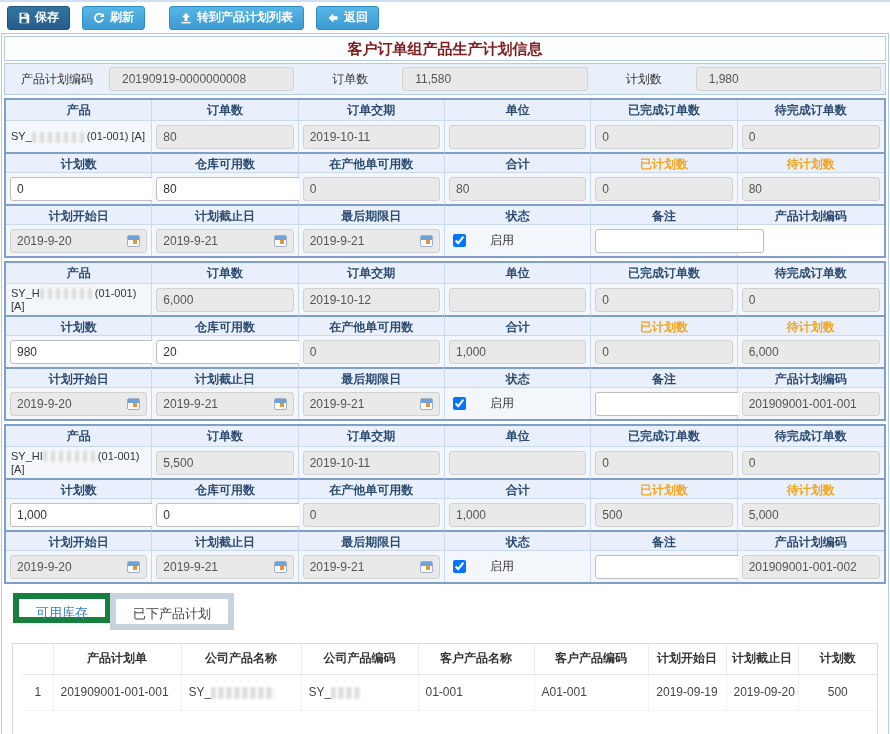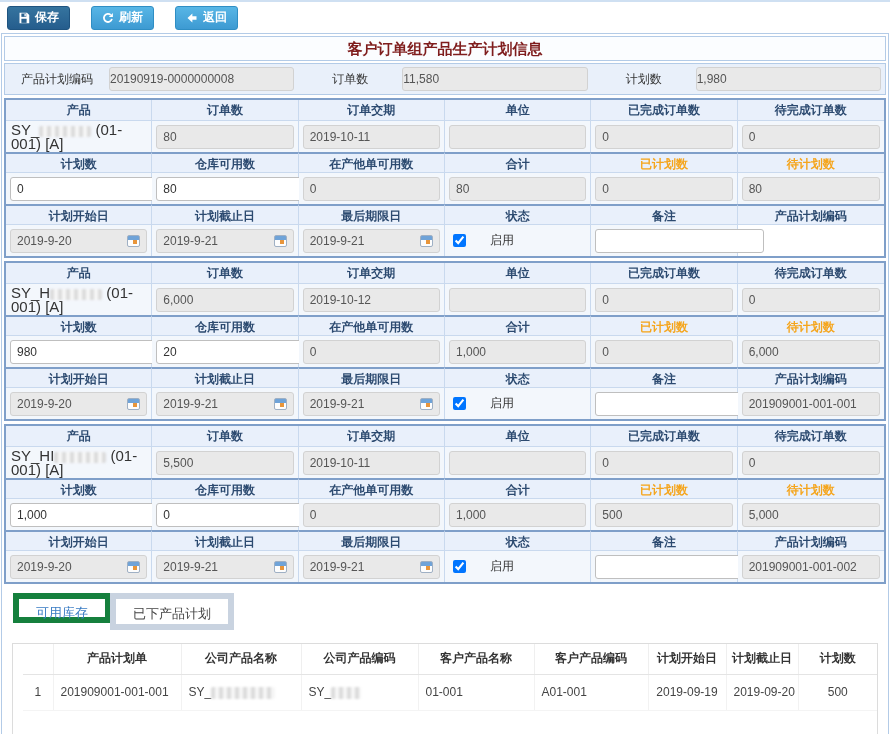--- a/index.html
+++ b/index.html
@@ -4,21 +4,21 @@
 <style>
   * { box-sizing: border-box; margin: 0; padding: 0; }
   html,body { width:890px; }
   body {
     font-family: "Liberation Sans", "DejaVu Sans", sans-serif;
     font-size: 12px; background:#fff; color:#333;
     width:890px; height:734px; overflow:hidden;
     border-top:2px solid #cfe0f2;
   }
   
-  .toolbar { display:flex; align-items:center; gap:21px; padding:4px 7px; height:31px; background:#fff; }
+  .toolbar { display:flex; align-items:center; gap:12px; padding:4px 7px; height:31px; background:#fff; }
   .btn {
     display:flex; align-items:center; gap:5px; height:24px; padding:0 10px;
     border-radius:3px; color:#fff; font-size:12px; font-weight:bold; cursor:pointer;
     border:1px solid #2f8ec4; background:linear-gradient(#58b6e6,#3d9ad2);
     white-space:nowrap;
   }
   .btn.dark { background:linear-gradient(#35749f,#255d8d); border-color:#1f5480; }
   .btn svg { display:block; }
   .btn.gapleft { margin-left:12px; }
   
@@ -26,21 +26,21 @@
   .titlebar {
     border:1px solid #b3cbe7; background:#fbfdff; height:25px; line-height:23px;
     text-align:center; font-weight:bold; font-size:15px; color:#7f1d1d;
   }
   .summary {
     margin-top:2px; border:1px solid #b3cbe7; background:#e9f0fa; height:32px;
     display:flex; align-items:center;
   }
   .sum-label { width:104px; text-align:center; color:#333; flex:none; }
   .sum-value {
-    flex:1; height:24px; line-height:22px; margin-right:4px; padding:0 0;
+    flex:1; height:24px; line-height:22px; margin-right:4px; padding:0 12px;
     background:#e9e9e9; border:1px solid #d2d2d2; border-radius:3px; color:#555;
   }
   
   .block { margin-top:3px; border:2px solid #7f9fc9; background:#fff; }
   .grid { display:grid; grid-template-columns:repeat(6,1fr); }
   .grid > div { border-right:1px solid #c9d9ee; min-width:0; }
   .grid > div:nth-child(6n) { border-right:none; }
   .h {
     background:#e9f0fb; height:21px; line-height:20px; text-align:center;
     font-weight:bold; color:#2c4a70; border-bottom:1px solid #c9d9ee;
@@ -54,21 +54,21 @@
     border-radius:3px; color:#555; overflow:hidden; white-space:nowrap;
   }
   .ro   { background:#e9e9e9; border:1px solid #d2d2d2; }
   .inp  { background:#fff; border:1px solid #bfbfbf; font:inherit; color:#333; }
   .date { background:#e9e9e9; border:1px solid #d2d2d2; display:flex; align-items:center; justify-content:space-between; cursor:pointer; }
   .cal {
     flex:none; width:13px; height:12px; border:1px solid #9fb0c4; border-radius:2px;
     background:linear-gradient(#6fa3d8 0 4px,#fdfdfd 4px); position:relative;
   }
   .cal::after { content:""; position:absolute; right:2px; bottom:2px; width:4px; height:4px; background:#e8953a; }
-  .product { padding:2px 5px; font-size:15px; line-height:13px; color:#333;
+  .product { padding:2px 5px; font-size:11px; line-height:13px; color:#333;
     display:block; overflow:hidden; }
   .redact {
     display:inline-block; vertical-align:middle; height:11px; width:52px; border-radius:2px;
     background:repeating-linear-gradient(90deg,#dcdcdc 0 4px,#f6f6f6 4px 8px);
     filter:blur(1.2px);
   }
   .statuscell { padding-left:8px; gap:22px; color:#333; }
   .statuscell input { margin:0 2px 0 0; }
   
   .tabs { display:flex; align-items:flex-start; margin:9px 0 0 9px; height:38px; }
@@ -110,20 +110,29 @@
     <span>保存</span>
   </div>
   <div class="btn">
     <span>
       <svg width="12" height="12" viewBox="0 0 16 16">
           <path fill="none" stroke="#fff" stroke-width="2.4" d="M13.2 9.2A5.4 5.4 0 1 1 11.6 3.9"></path>
           <path fill="#fff" d="M14.5 1.2v5.4H9.1z"></path>
         </svg>
     </span>
     <span>刷新</span>
+  </div>
+  <div class="btn gapleft">
+    <span>
+      <svg width="12" height="12" viewBox="0 0 16 16">
+          <path fill="#fff" d="M8 1l5.2 6H10v5H6V7H2.8z"></path>
+          <rect x="2" y="13.2" width="12" height="2" fill="#fff"></rect>
+        </svg>
+    </span>
+    <span>转到产品计划列表</span>
   </div>
   <div class="btn">
     <span>
       <svg width="12" height="12" viewBox="0 0 16 16">
           <path fill="#fff" d="M8.5 2L2 8l6.5 6v-3.8H14V5.8H8.5z"></path>
         </svg>
     </span>
     <span>返回</span>
   </div>
 </div>

